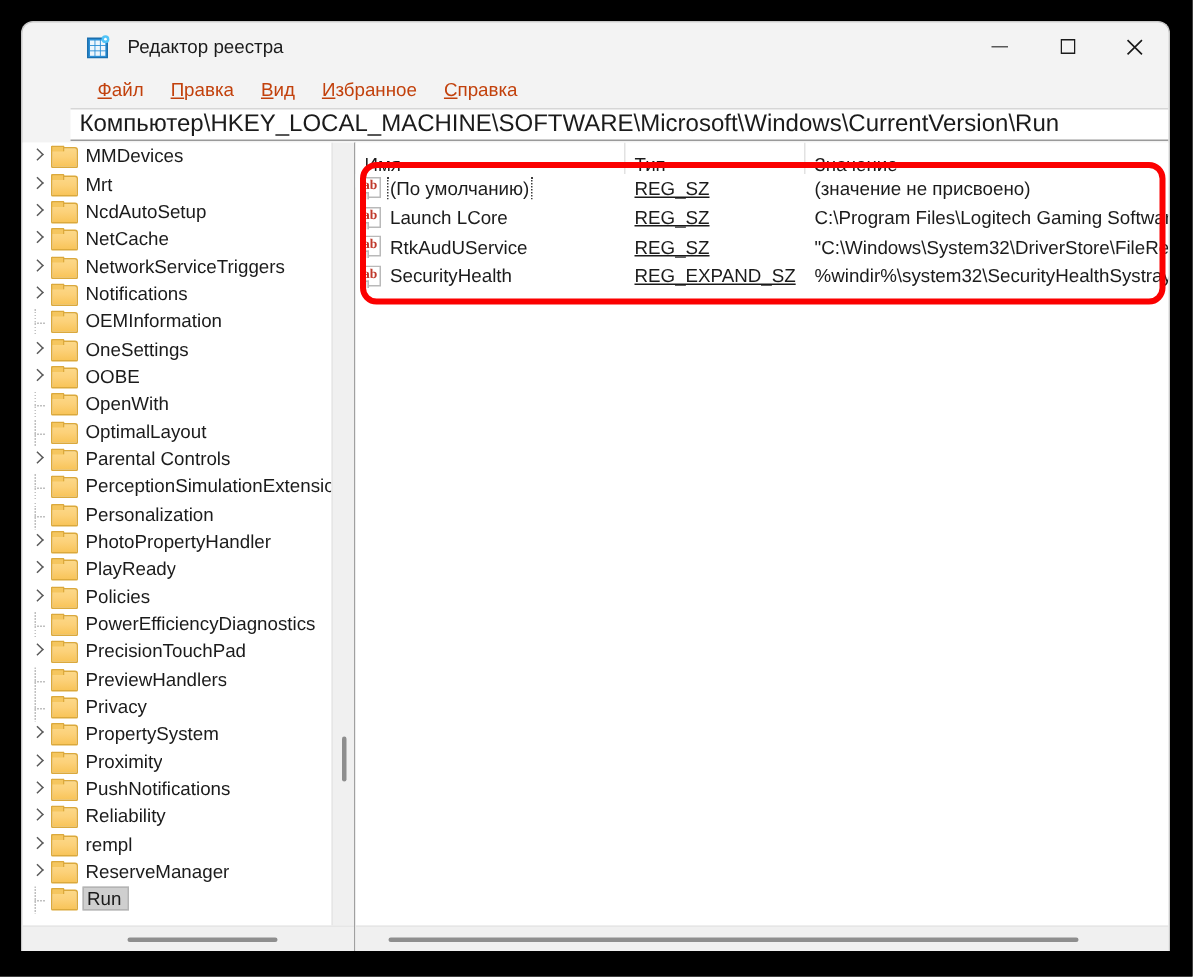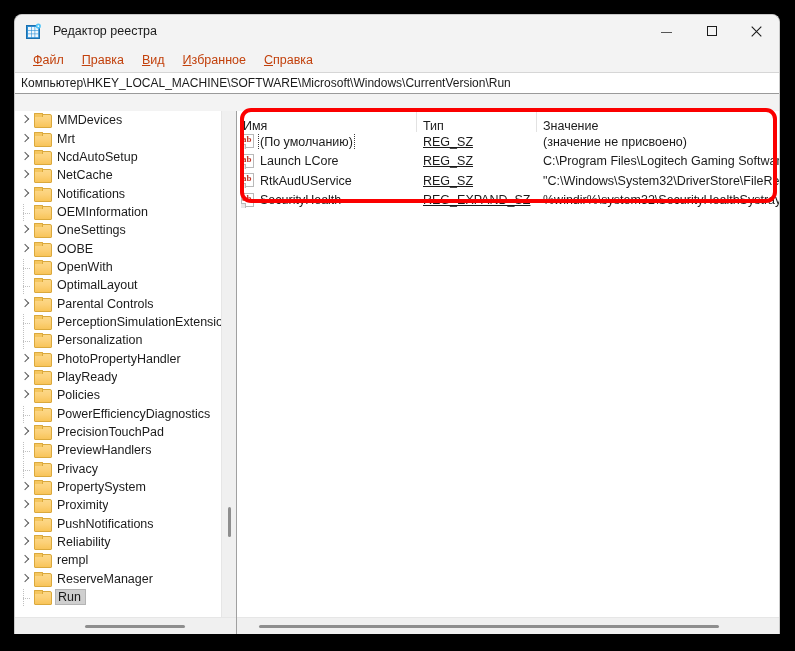--- a/index.html
+++ b/index.html
@@ -14,20 +14,21 @@
   
   #window {
     position: absolute;
     left: 14px; top: 14px;
     width: 766px; height: 620px;
     background: #f3f3f3;
     border-radius: 8px 8px 0 0;
     border: 1px solid #c9c9c9;
     border-bottom: none;
     overflow: hidden;
+    padding-left: 32px;
   }
 
   
   #titlebar {
     position: relative;
     height: 32px;
     background: #f3f3f3;
     display: flex;
     align-items: center;
   }
@@ -75,34 +76,33 @@
 
   
   #addressbar {
     height: 22px;
     background: #ffffff;
     border-top: 1px solid #d6d6d6;
     border-bottom: 1px solid #9a9a9a;
     display: flex;
     align-items: center;
     padding-left: 6px;
-    font-size: 12px;
+    font-size: 16px;
     color: #1b1b1b;
     white-space: nowrap;
     overflow: hidden;
   }
 
   
   #body {
     position: absolute;
     left: 0; right: 0;
     top: 80px; bottom: 0;
     display: flex;
     background: #f0f0f0;
-    margin-top: 16px;
   }
 
   
   #treepane {
     position: relative;
     width: 222px;
     flex: 0 0 222px;
     background: #ffffff;
     border-right: 1px solid #a0a0a0;
     overflow: hidden;
@@ -402,20 +402,25 @@
             <span class="label">NcdAutoSetup</span>
           </div>
           <div class="tree-row">
             <span class="chev has"></span>
             <span class="folder"></span>
             <span class="label">NetCache</span>
           </div>
           <div class="tree-row">
             <span class="chev has"></span>
             <span class="folder"></span>
+            <span class="label">NetworkServiceTriggers</span>
+          </div>
+          <div class="tree-row">
+            <span class="chev has"></span>
+            <span class="folder"></span>
             <span class="label">Notifications</span>
           </div>
           <div class="tree-row">
             <span class="chev leaf"></span>
             <span class="folder"></span>
             <span class="label">OEMInformation</span>
           </div>
           <div class="tree-row">
             <span class="chev has"></span>
             <span class="folder"></span>

